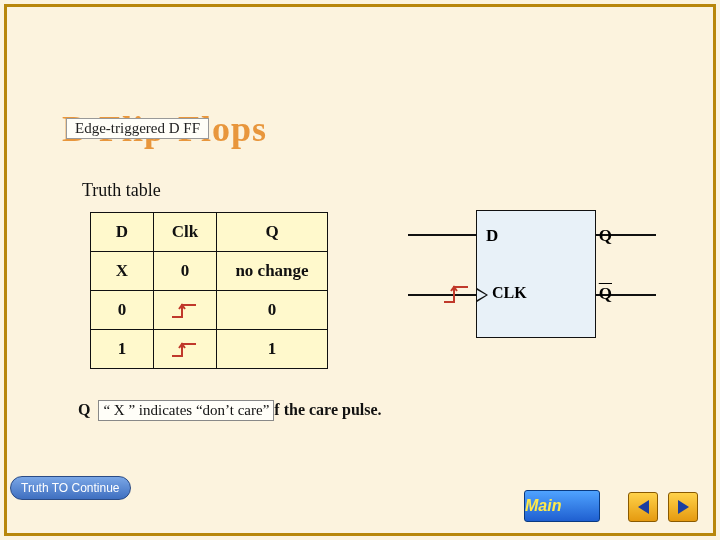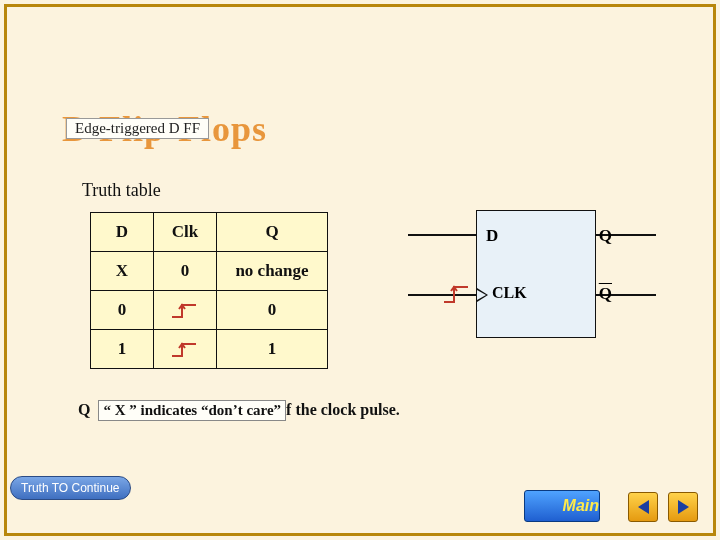--- a/index.html
+++ b/index.html
@@ -21,23 +21,23 @@
   .pin-q{position:absolute;right:12px;top:16px;font-size:17px;font-weight:bold}
   .pin-clk{position:absolute;left:46px;top:74px;font-size:16px;font-weight:bold}
   .pin-qb{position:absolute;right:12px;top:74px;font-size:17px;font-weight:bold}
   .overline{text-decoration:overline}
   .wire{position:absolute;background:#111;height:1.5px}
   .tri{position:absolute;left:31px;top:78px;width:0;height:0;border-top:7px solid transparent;border-bottom:7px solid transparent;border-left:11px solid #111}
   .tri-inner{position:absolute;left:31px;top:79.5px;width:0;height:0;border-top:5.5px solid transparent;border-bottom:5.5px solid transparent;border-left:9px solid #e8f1f8}
   .clk-edge{position:absolute;left:-4px;top:72px}
   .note-area{position:absolute;left:78px;top:400px;font-size:16px;font-weight:bold;color:#111}
   .note-q{margin-right:4px}
-  .note-box{display:inline-block;background:#fffef8;border:1px solid #888;padding:1px 4px;font-weight:bold;font-size:15px}
+  .note-box{display:inline-block;background:#fffef8;border:1px solid #888;padding:1px 4px;font-weight:normal;font-size:15px}
   .cont{position:absolute;left:10px;bottom:40px;background:linear-gradient(#7aa6e6,#3f6fc0);color:#fff;border:1px solid #2b4b85;border-radius:14px;padding:4px 10px;font:12px Arial,sans-serif;cursor:pointer}
-  .mainbtn{position:absolute;right:120px;bottom:18px;width:74px;height:30px;background:linear-gradient(#4fa3ff,#1f5fd0);border:1px solid #0a3a80;border-radius:3px;color:#ffea4a;font:italic bold 16px Arial;text-align:right;line-height:30px;cursor:pointer}
+  .mainbtn{position:absolute;right:120px;bottom:18px;width:74px;height:30px;background:linear-gradient(#4fa3ff,#1f5fd0);border:1px solid #0a3a80;border-radius:3px;color:#ffea4a;font:italic bold 16px Arial;text-align:left;line-height:30px;cursor:pointer}
   .navbtn{position:absolute;bottom:18px;width:28px;height:28px;background:linear-gradient(#ffd24a,#e59a10);border:1px solid #8a5a00;border-radius:3px;display:flex;align-items:center;justify-content:center;cursor:pointer}
   .nav-prev{right:62px}
   .nav-next{right:22px}
   .arrow-l{width:0;height:0;border-top:7px solid transparent;border-bottom:7px solid transparent;border-right:11px solid #1a3ea0}
   .arrow-r{width:0;height:0;border-top:7px solid transparent;border-bottom:7px solid transparent;border-left:11px solid #1a3ea0}
 </style>
 </head>
 <body>
 
 <div class="border-frame"></div>
@@ -97,21 +97,21 @@
   <div class="pin-clk">CLK</div>
   <div class="pin-qb"><span class="overline">Q</span></div>
   <svg class="clk-edge" width="30" height="24" viewBox="0 0 30 24">
     <polyline points="2,20 12,20 12,5 26,5" fill="none" stroke="#c0392b" stroke-width="2"></polyline>
     <polyline points="9,9 12,5 15,9" fill="none" stroke="#c0392b" stroke-width="2"></polyline>
   </svg>
 </div>
 
 <div class="note-area">
   <span class="note-q">Q</span>
-  <span class="note-box">“ X ” indicates “don’t care”</span><span>f the clock pulse.</span>
+  <span class="note-box">“ X ” indicates “don’t care”</span><span>f the care pulse.</span>
 </div>
 
 <button class="cont">Truth TO Continue</button>
 
 <div class="mainbtn">Main</div>
 <div class="navbtn nav-prev">
   <div class="arrow-l"></div>
 </div>
 <div class="navbtn nav-next">
   <div class="arrow-r"></div>

